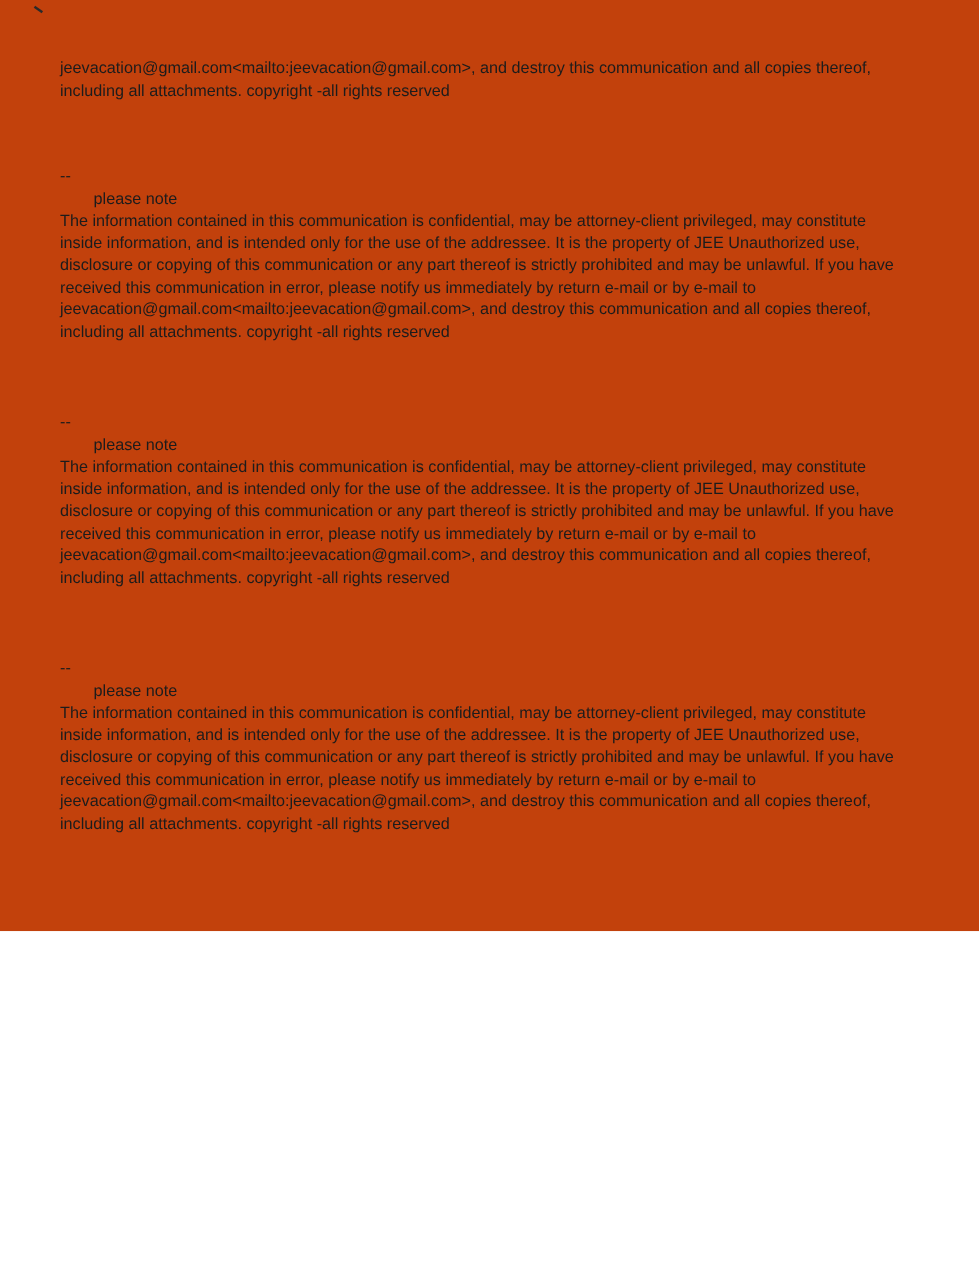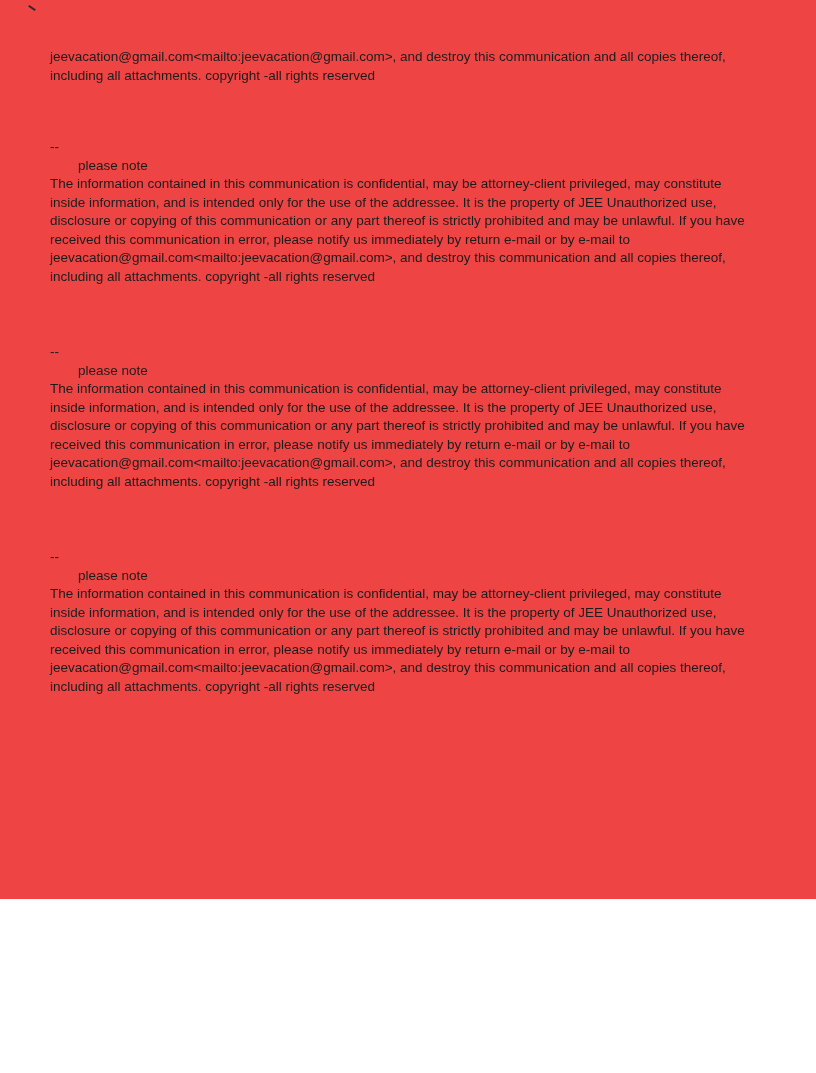--- a/index.html
+++ b/index.html
@@ -3,22 +3,22 @@
 <meta charset="utf-8">
 <style>
   html, body {
     margin: 0;
     padding: 0;
     background: #ffffff;
   }
   .page {
     position: relative;
     width: 816px;
-    height: 899px;
-    background: #ef4444;
+    height: 776px;
+    background: #c2410c;
     font-family: "Liberation Sans", sans-serif;
     color: #1c1c1c;
     overflow: hidden;
   }
   .content {
     position: absolute;
     top: 48px;
     left: 50px;
     right: 64px;
     font-size: 13.5px;

